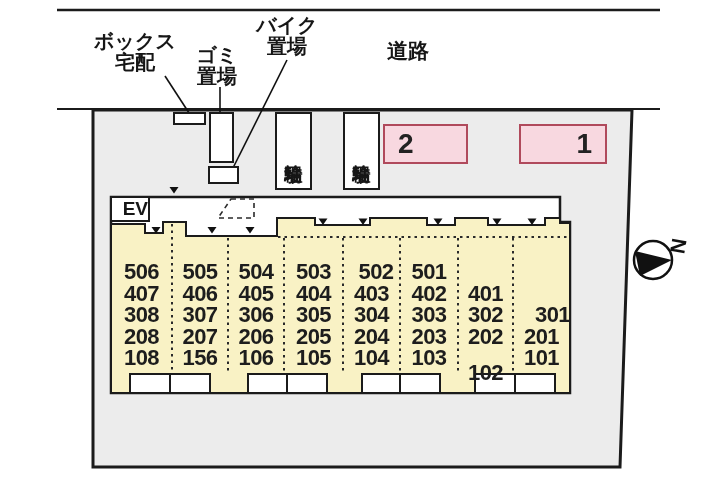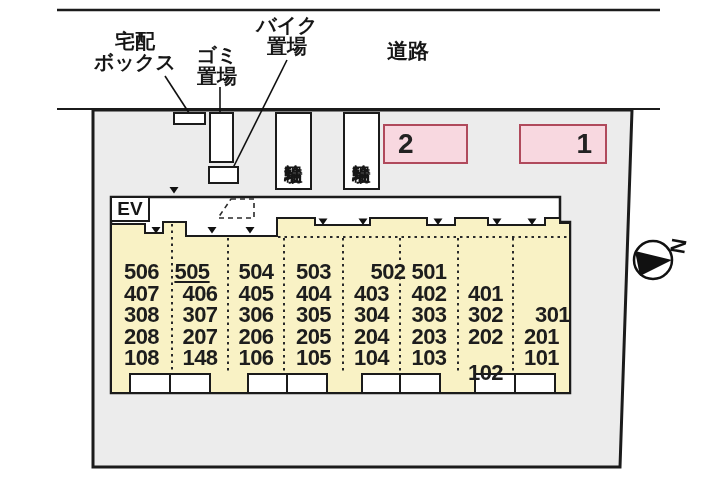--- a/index.html
+++ b/index.html
@@ -104,22 +104,22 @@
   <line x1="220" y1="87" x2="220" y2="135" stroke="#111" stroke-width="1.6"></line>
   <line x1="287" y1="60" x2="231" y2="172" stroke="#111" stroke-width="1.6"></line>
 
   <g>
     <circle cx="653" cy="260" r="19" fill="#ffffff" stroke="#111" stroke-width="2.5"></circle>
     <path d="M635,251 L672,260 L640,276 Z" fill="#111"></path>
   </g>
 </svg>
 
 <div class="lbl" style="left:135px;top:31px;">
+  <div>ボックス</div>
   <div>宅配</div>
-  <div>ボックス</div>
 </div>
 <div class="lbl" style="left:217px;top:45px;">
   <div>ゴミ</div>
   <div>置場</div>
 </div>
 <div class="lbl" style="left:287px;top:15px;">
   <div>バイク</div>
   <div>置場</div>
 </div>
 <div class="lbl lbl-left" style="left:387px;top:40px;font-size:21px;">道路</div>
@@ -135,32 +135,32 @@
   <span>駐輪場</span>
 </div>
 
 <div class="parking-space num-left" style="left:383px;top:124px;width:85px;height:40px;">
   <span>2</span>
 </div>
 <div class="parking-space num-right" style="left:519px;top:124px;width:88px;height:40px;">
   <span>1</span>
 </div>
 
-<div class="box ev-box" style="left:110px;top:196px;width:40px;height:26px;">
+<div class="box ev-box" style="left:110px;top:196px;width:40px;height:26px;justify-content:flex-end;">
   <span>EV</span>
 </div>
 
 <div class="compass-n" style="left:678px;top:246px;">N</div>
 
 <div id="room-grid">
     <span class="room-num" style="left: 141.5px; top: 272px;">506</span>
-    <span class="room-num" style="left: 192px; top: 272px; text-decoration: underline;">505</span>
+    <span class="room-num" style="left: 200px; top: 272px;">505</span>
     <span class="room-num" style="left: 256px; top: 272px; text-align: center;">504</span>
     <span class="room-num" style="left: 313.5px; top: 272px;">503</span>
-    <span class="room-num" style="left: 388px; top: 272px;">502</span>
+    <span class="room-num" style="left: 376px; top: 272px;">502</span>
     <span class="room-num" style="left: 429px; top: 272px;">501</span>
     <span class="room-num" style="left: 141.5px; top: 293.5px;">407</span>
     <span class="room-num" style="left: 200px; top: 293.5px;">406</span>
     <span class="room-num" style="left: 256px; top: 293.5px;">405</span>
     <span class="room-num" style="left: 313.5px; top: 293.5px;">404</span>
     <span class="room-num" style="left: 371.5px; top: 293.5px;">403</span>
     <span class="room-num" style="left: 429px; top: 293.5px;">402</span>
     <span class="room-num" style="left: 485.5px; top: 293.5px;">401</span>
     <span class="room-num" style="left: 141.5px; top: 315px;">308</span>
     <span class="room-num" style="left: 200px; top: 315px;">307</span>
@@ -172,20 +172,20 @@
     <span class="room-num" style="left: 541.5px; top: 315px; margin-left: 11px;">301</span>
     <span class="room-num" style="left: 141.5px; top: 336.5px;">208</span>
     <span class="room-num" style="left: 200px; top: 336.5px;">207</span>
     <span class="room-num" style="left: 256px; top: 336.5px;">206</span>
     <span class="room-num" style="left: 313.5px; top: 336.5px;">205</span>
     <span class="room-num" style="left: 371.5px; top: 336.5px;">204</span>
     <span class="room-num" style="left: 429px; top: 336.5px;">203</span>
     <span class="room-num" style="left: 485.5px; top: 336.5px;">202</span>
     <span class="room-num" style="left: 541.5px; top: 336.5px;">201</span>
     <span class="room-num" style="left: 141.5px; top: 357.5px;">108</span>
-    <span class="room-num" style="left: 200px; top: 357.5px;">148</span>
+    <span class="room-num" style="left: 200px; top: 357.5px;">156</span>
     <span class="room-num" style="left: 256px; top: 357.5px;">106</span>
     <span class="room-num" style="left: 313.5px; top: 357.5px;">105</span>
     <span class="room-num" style="left: 371.5px; top: 357.5px;">104</span>
     <span class="room-num" style="left: 429px; top: 357.5px;">103</span>
     <span class="room-num" style="left: 485.5px; top: 373px;">102</span>
     <span class="room-num" style="left: 541.5px; top: 357.5px;">101</span>
   </div>
 
 </body></html>

